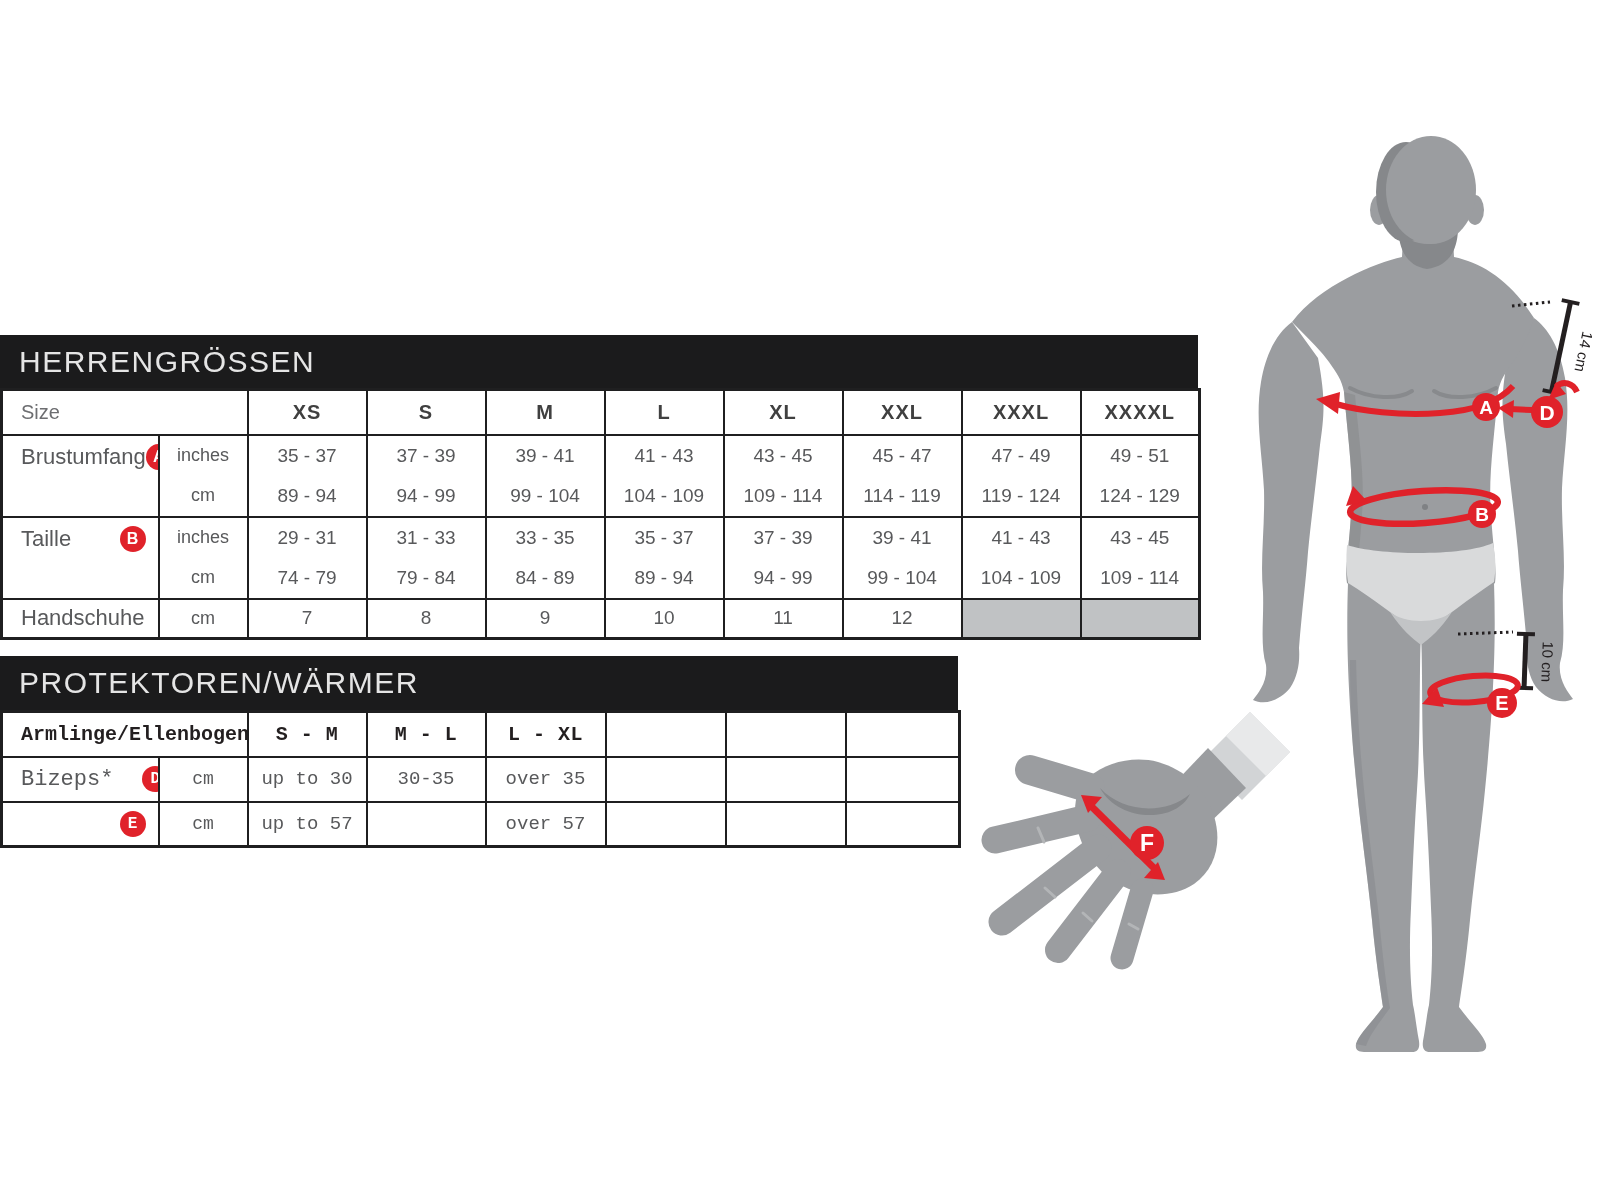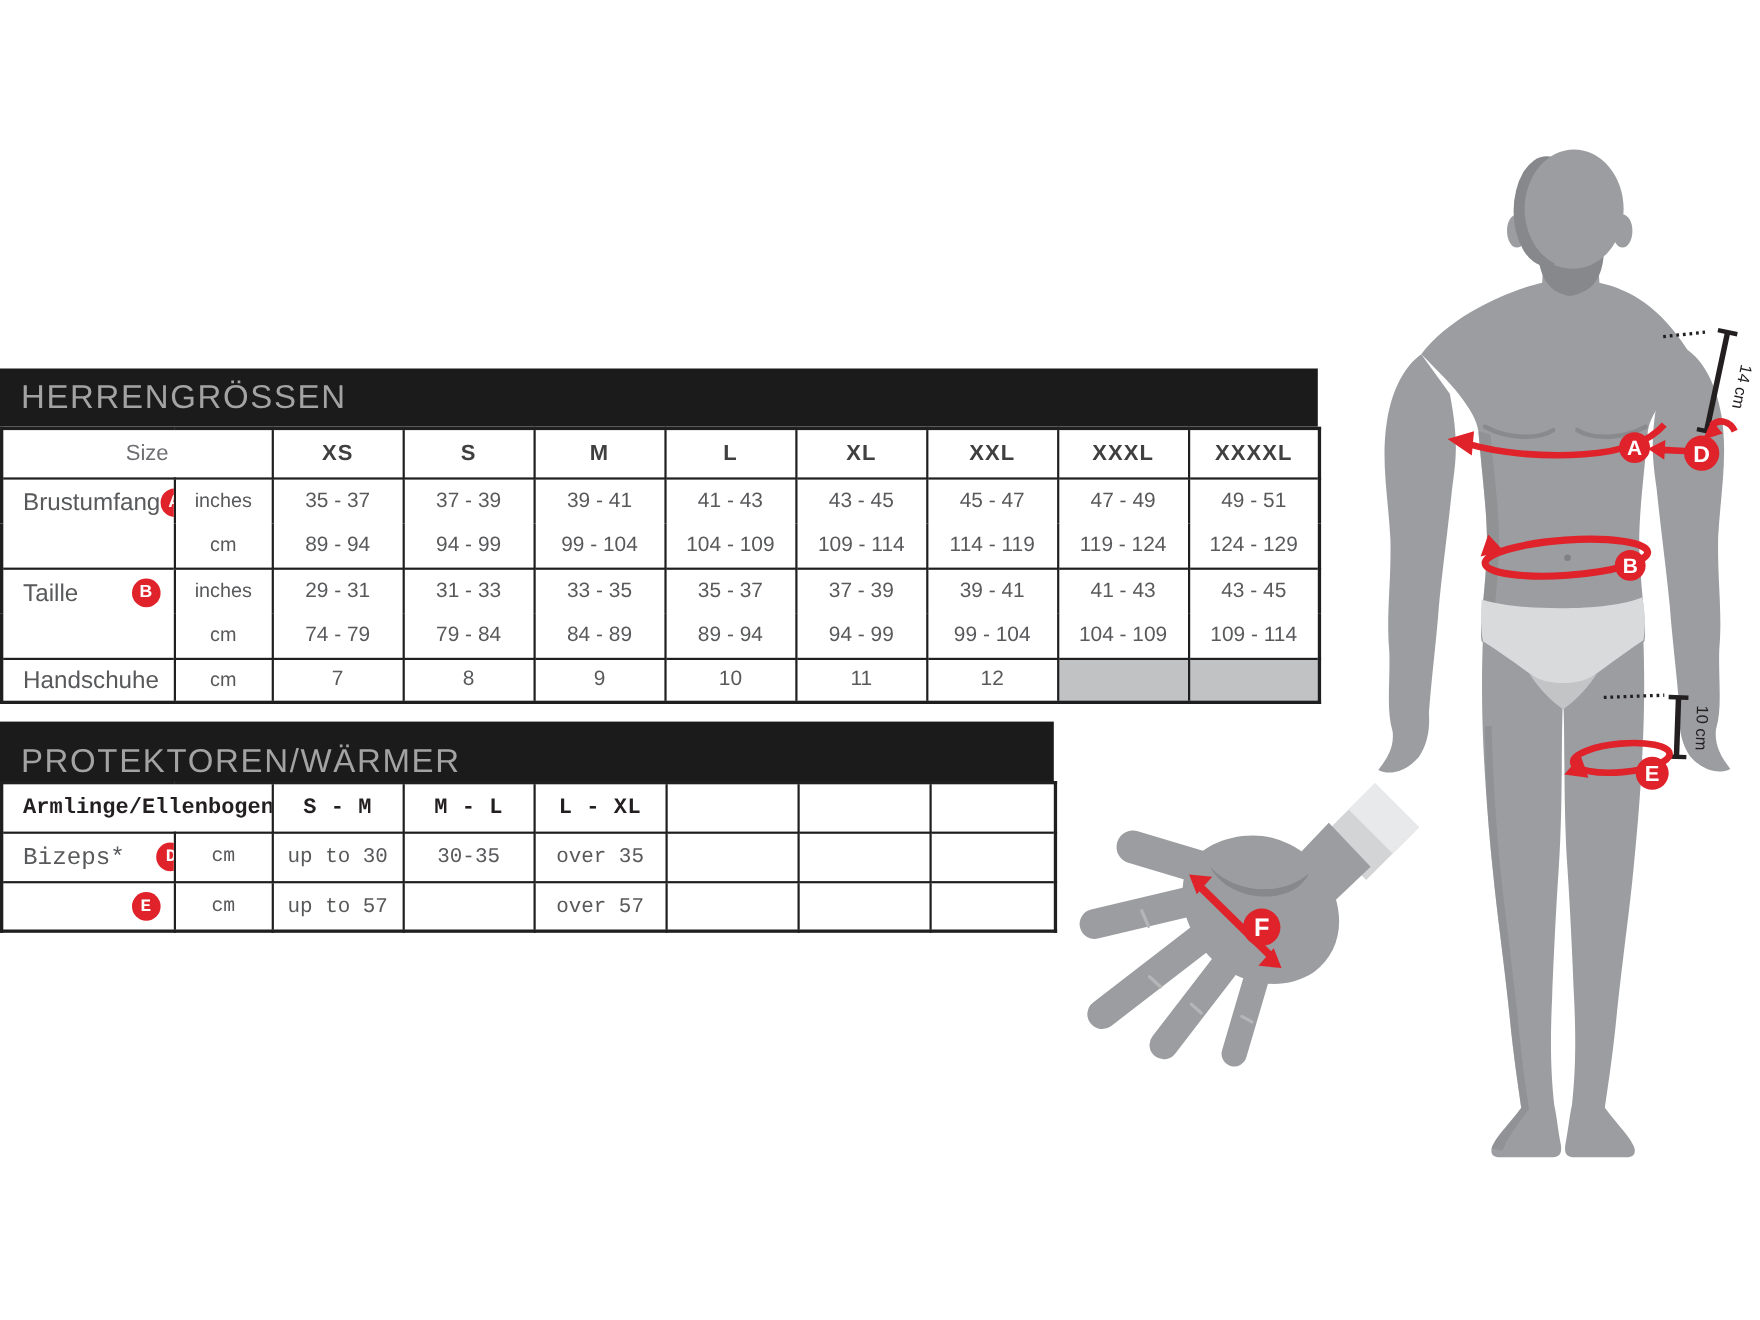--- a/index.html
+++ b/index.html
@@ -2,45 +2,45 @@
 <html><head>
 <meta charset="utf-8">
 <style>
   html,body{margin:0;padding:0;}
   body{
     width:1600px;height:1200px;background:#ffffff;position:relative;
     font-family:"Liberation Sans", sans-serif;
     -webkit-font-smoothing:antialiased;
   }
   .bar{
-    position:absolute;left:0;background:#1b1b1c;color:#a3a3a3;
+    position:absolute;left:0;background:#1b1b1c;color:#e5e5e5;
     display:flex;align-items:center;box-sizing:border-box;
     padding-left:19px;font-size:30px;letter-spacing:1.5px;font-weight:400;
   }
   .bar1{top:335px;width:1198px;height:53px;}
-  .bar2{top:656px;width:958px;height:54px;align-items:flex-end;}
+  .bar2{top:656px;width:958px;height:54px;}
   table{
     position:absolute;left:0;border-collapse:collapse;table-layout:fixed;
     background:#fff;border:3px solid #1f1f20;
   }
   .t1{top:388px;width:1198px;}
   .t2{top:710px;width:958px;font-family:Liberation Mono, monospace;}
   td{
     border:2px solid #1f1f20;padding:0;text-align:center;
     color:#58595b;font-size:19px;overflow:hidden;white-space:nowrap;
   }
   tr.size-row{height:45px;}
   tr.sub-a{height:41px;}
   tr.sub-b{height:41px;}
   tr.glove-row{height:40px;}
   .t2 tr{height:45px;}
   tr.sub-a td{border-bottom-width:0;}
   tr.sub-b td{border-top-width:0;}
   td.size-name{
-    text-align:center;padding-left:18px;color:#6d6e71;font-size:20px;
+    text-align:left;padding-left:18px;color:#6d6e71;font-size:20px;
   }
   td.sz{font-weight:bold;color:#404040;font-size:20px;letter-spacing:1px;}
   td.lab{text-align:left;vertical-align:top;}
   td.lab.vmid{vertical-align:middle;}
   .labwrap{
     display:flex;justify-content:space-between;align-items:center;
     padding:8px 12px 0 18px;
   }
   td.lab.vmid .labwrap{padding-top:0;gap:29px;}
   .lab-t{color:#58595b;font-size:22px;}

